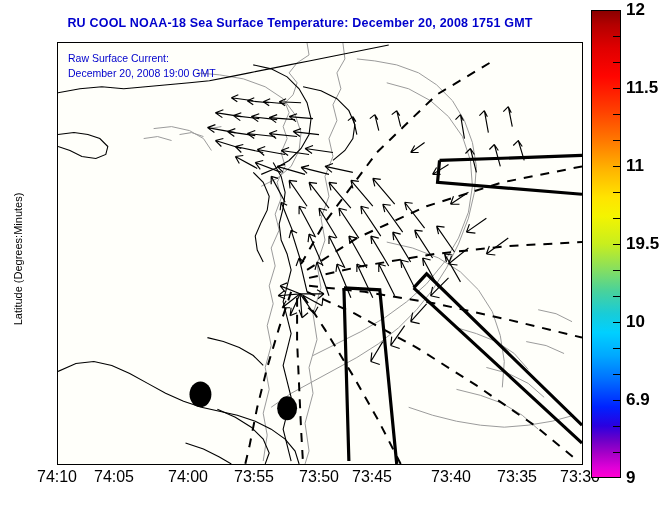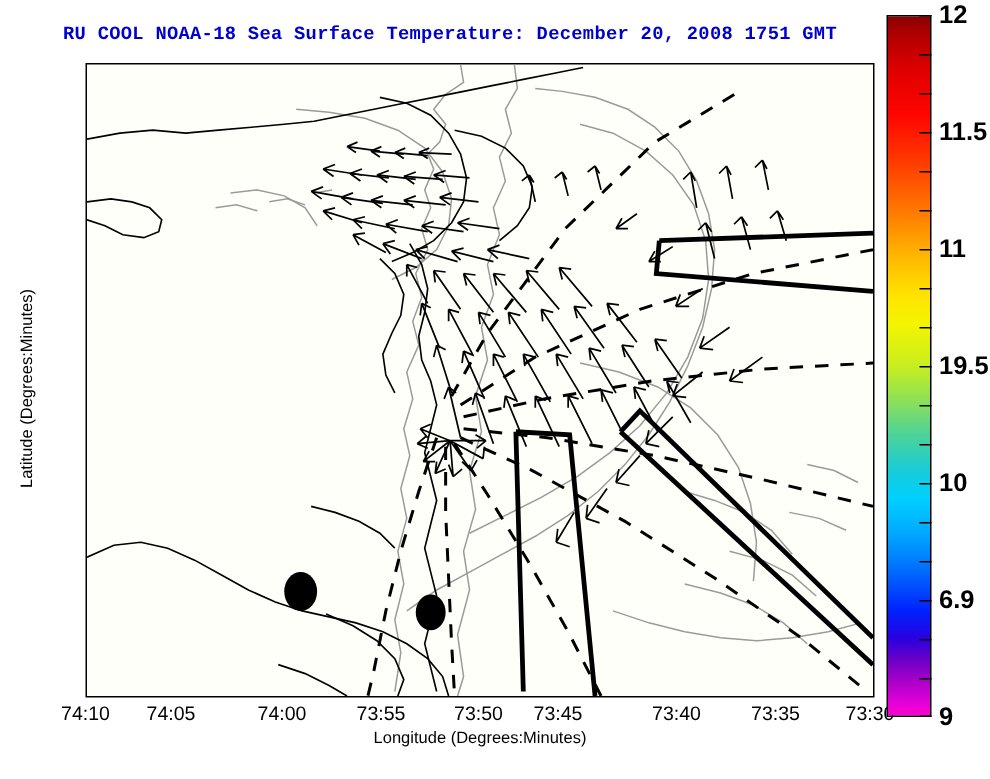--- a/index.html
+++ b/index.html
@@ -3,35 +3,35 @@
 <meta charset="utf-8">
 <style>
   html,body{margin:0;padding:0;background:#ffffff;}
   body{width:660px;height:519px;overflow:hidden;
        font-family:"Liberation Sans",sans-serif;}
   #root{position:relative;width:660px;height:519px;background:#ffffff;}
 
   
   #title{position:absolute;left:0;top:16px;width:600px;text-align:center;
          color:#0000cc;font-weight:bold;font-size:12.5px;letter-spacing:.2px;
-         white-space:nowrap;font-family:Liberation Mono, monospace;}
+         white-space:nowrap;}
 
   
   #plot{position:absolute;left:57px;top:42px;width:526px;height:423px;
         background:#fffffa;border:1.5px solid #000;box-sizing:border-box;}
   #plotsvg{position:absolute;left:0;top:0;width:100%;height:100%;}
 
   
   #annot{position:absolute;left:10px;top:8px;color:#0000cc;font-size:10.5px;
          line-height:15px;white-space:nowrap;}
 
   
   #scalebox{position:absolute;left:-20px;bottom:8px;width:120px;}
   #scaletext{font-size:10px;color:#000;padding-left:52px;}
-  .xtick{position:absolute;top:468px;font-size:13px;color:#000;
+  .xtick{position:absolute;top:468px;font-size:16px;color:#000;
          white-space:nowrap;transform:translateX(-50%);}
   #xlabel{position:absolute;left:57px;top:486px;width:526px;text-align:center;
           font-size:11px;color:#000;}
   #ylabel{position:absolute;left:-92px;top:253px;width:220px;text-align:center;
           font-size:11px;color:#000;transform:rotate(-90deg);}
 
   
   #cbar{position:absolute;left:591px;top:10px;width:30px;height:468px;
         border:1.5px solid #000;box-sizing:border-box;
         background:linear-gradient(to bottom,
@@ -192,20 +192,24 @@
         <path d="M322 88 l-4 -16 M318 72 l3 5 M318 72 l-5 4"></path>
         <path d="M344 84 l-4 -16 M340 68 l3 5 M340 68 l-5 4"></path>
       </g>
 
       <g>
         <ellipse cx="143" cy="353" rx="11" ry="13" fill="#000000"></ellipse>
         <ellipse cx="230" cy="367" rx="10" ry="12" fill="#000000"></ellipse>
       </g>
     </svg>
 
+    <div id="annot">
+      <div>Raw Surface Current:</div>
+      <div>December 20, 2008 19:00 GMT</div>
+    </div>
 
   </div>
 
   <div>
     
     
     
     
     
     
@@ -216,21 +220,20 @@
     <div class="xtick" style="left:114px">74:05</div>
     <div class="xtick" style="left:188px">74:00</div>
     <div class="xtick" style="left:254px">73:55</div>
     <div class="xtick" style="left:319px">73:50</div>
     <div class="xtick" style="left:372px">73:45</div>
     <div class="xtick" style="left:451px">73:40</div>
     <div class="xtick" style="left:517px">73:35</div>
     <div class="xtick" style="left:580px">73:30</div>
   </div>
 
-  <div id="xlabel">Longitude (Degrees:Minutes)</div>
   <div id="ylabel">Latitude (Degrees:Minutes)</div>
 
   <div id="cbar"></div>
   <div>
     <div class="cbtick" style="top:10px">12</div>
     <div class="cbtick" style="top:88px">11.5</div>
     <div class="cbtick" style="top:166px">11</div>
     <div class="cbtick" style="top:244px">19.5</div>
     <div class="cbtick" style="top:322px">10</div>
     <div class="cbtick" style="top:400px">6.9</div>

